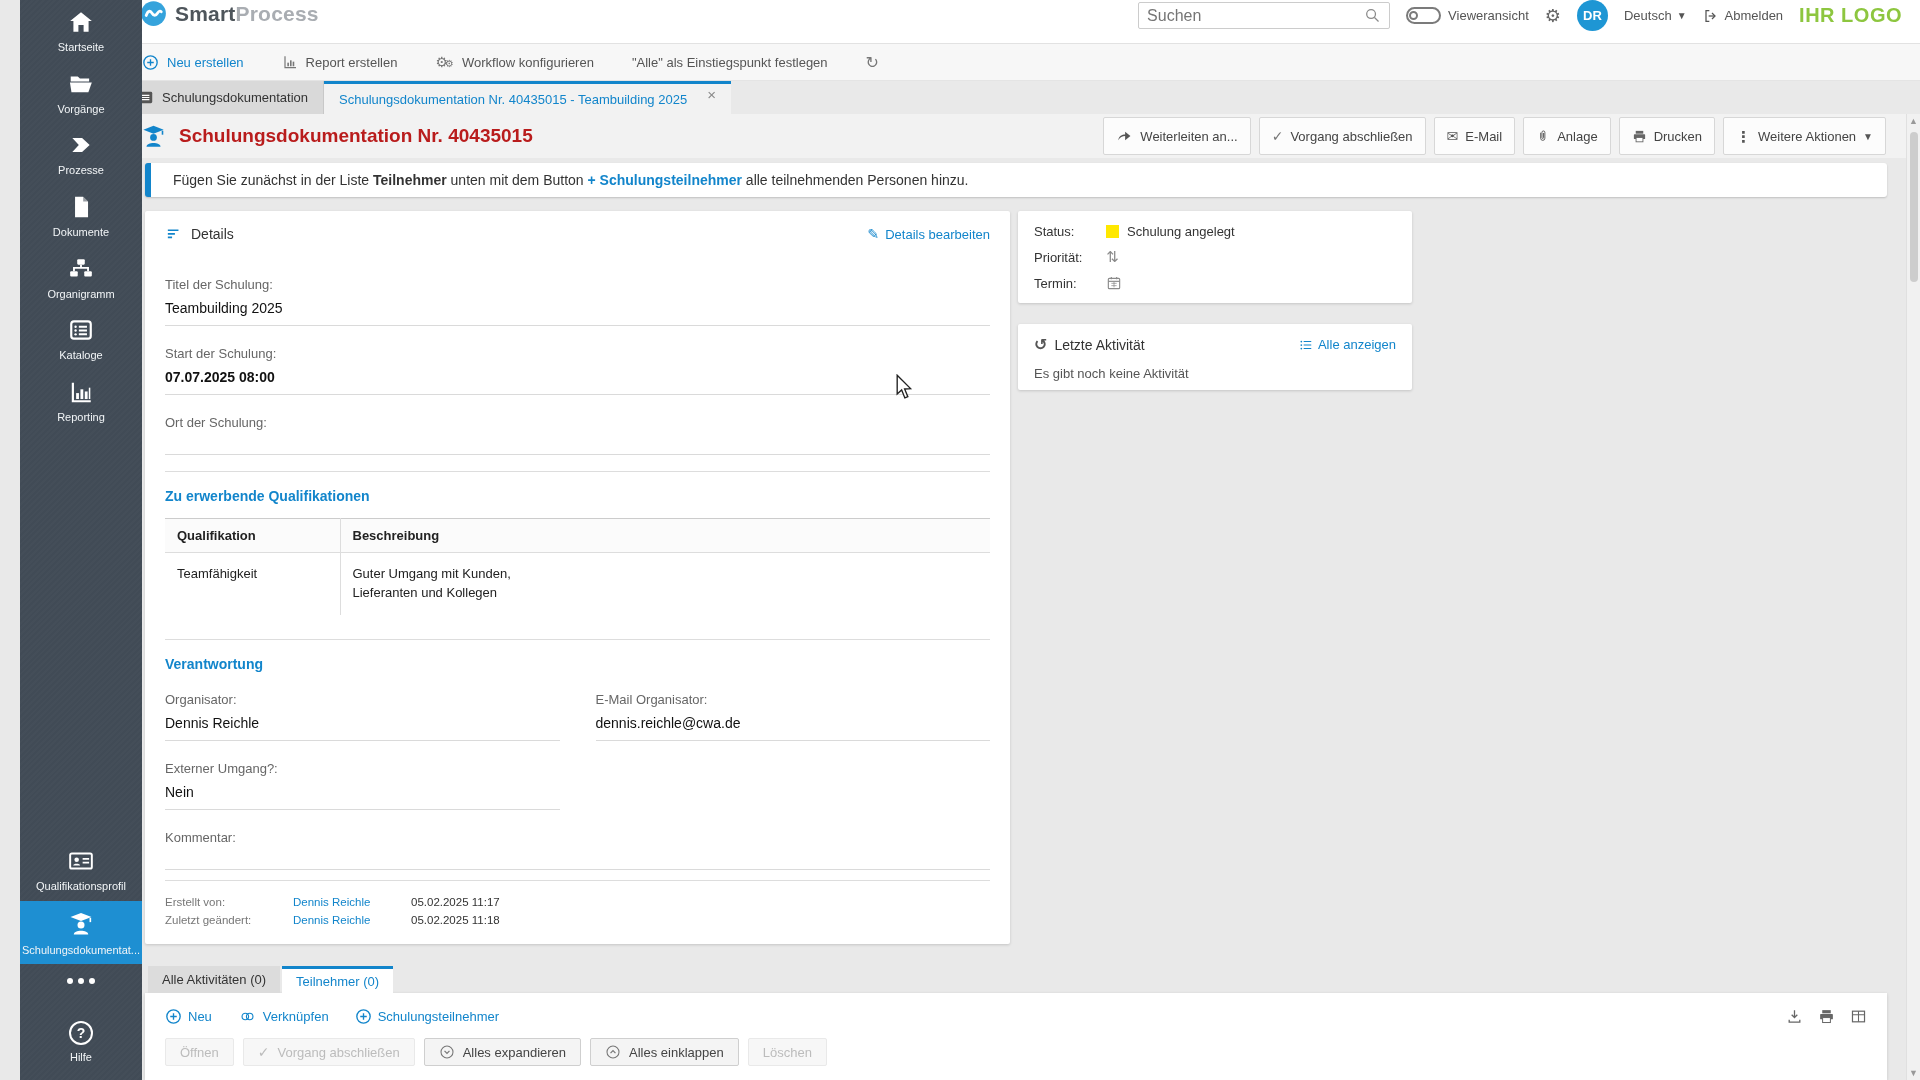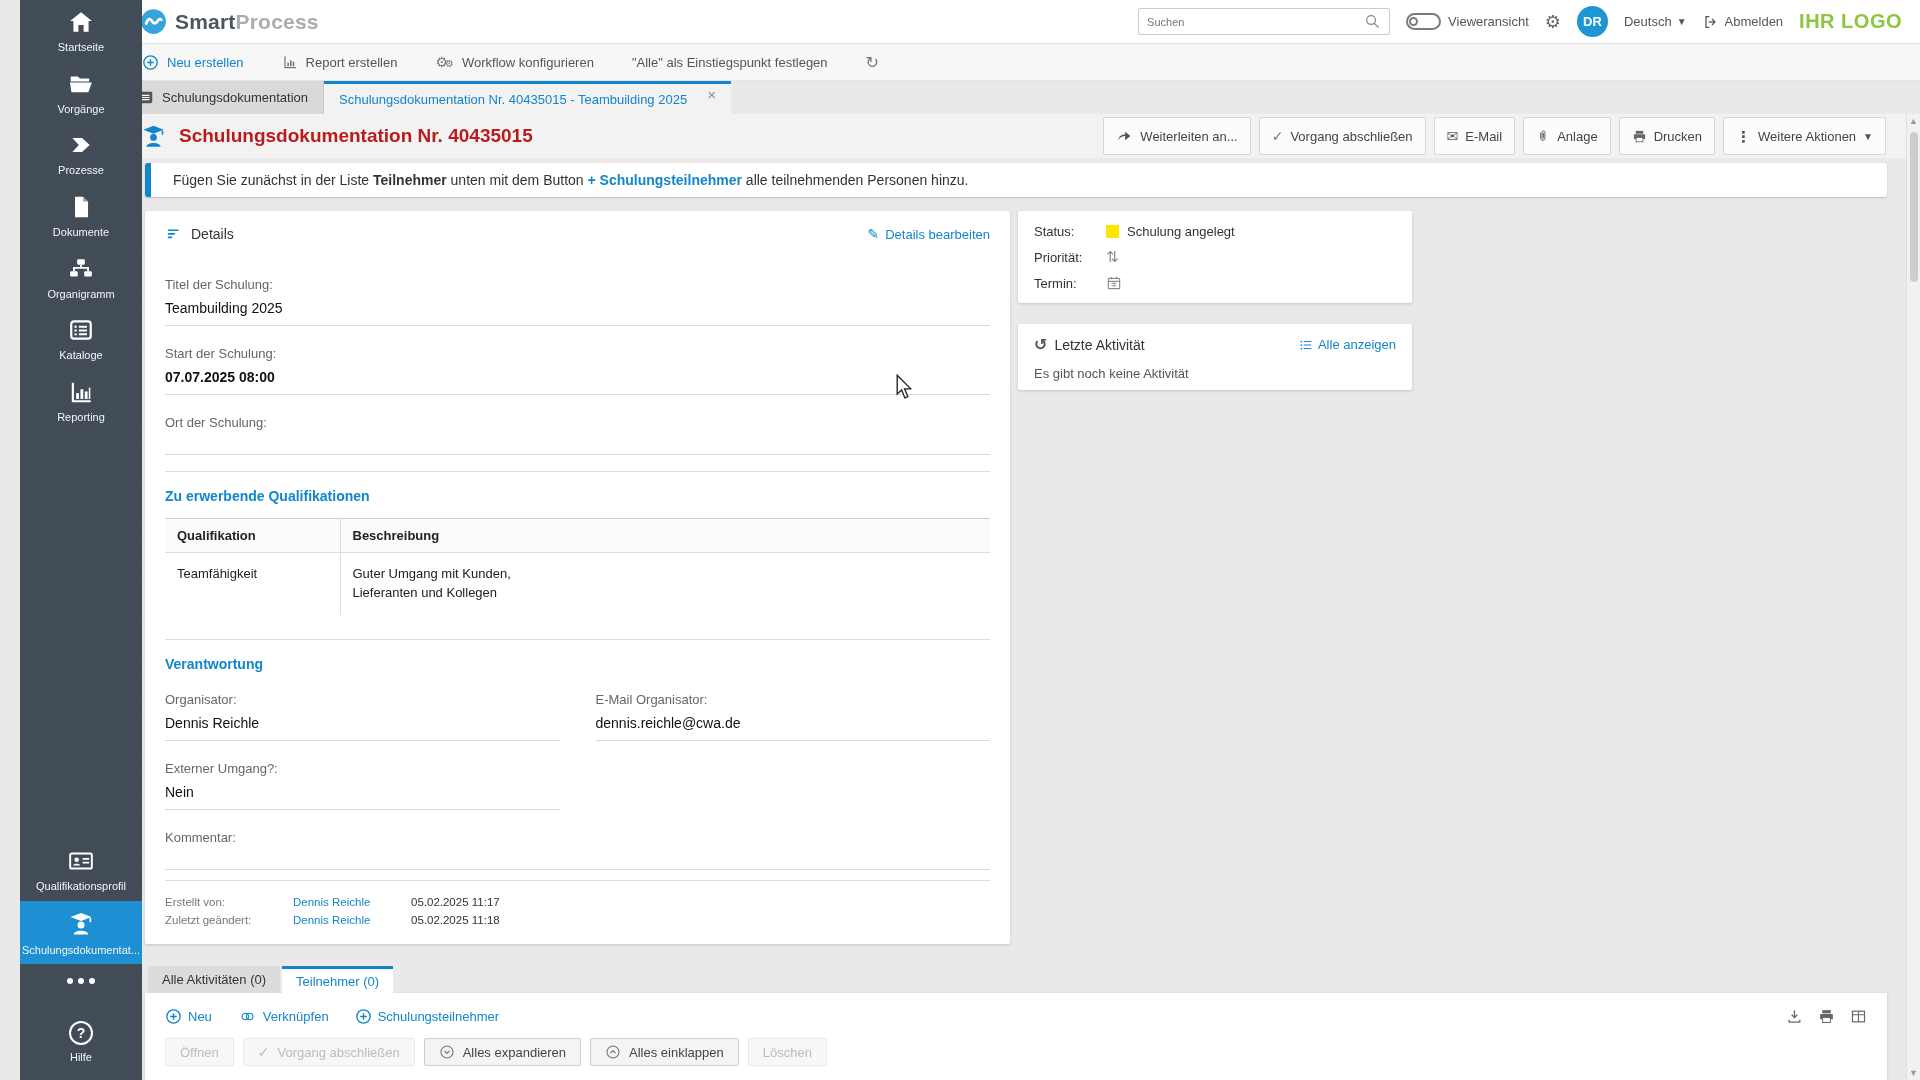--- a/index.html
+++ b/index.html
@@ -32,33 +32,33 @@
   .help-circle {
     width:24px; height:24px; border:2px solid #fff; border-radius:50%;
     display:flex; align-items:center; justify-content:center;
     color:#fff; font-size:14px; font-weight:bold;
   }
 
   
   .header {
     position:absolute; left:122px; right:0; top:0; height:44px;
     background:#fff; border-bottom:1px solid #e2e2e2;
-    display:flex; align-items:center; padding:0 18px; z-index:20;
+    display:flex; align-items:flex-start; padding:0 18px; z-index:20;
   }
   .brand { display:flex; align-items:center; gap:8px; }
   .brand-text { font-size:21px; font-weight:bold; letter-spacing:.2px; }
   .brand-text .b1 { color:#4e555b; }
   .brand-text .b2 { color:#a9adb2; }
   .header-right { margin-left:auto; display:flex; align-items:center; gap:16px; }
   .search-box {
     width:252px; height:27px; border:1px solid #ccc; border-radius:2px;
     display:flex; align-items:center; padding:0 8px; gap:6px; background:#fff;
   }
   .search-box input {
-    border:none; outline:none; flex:1; font-size:11px; color:#8b5cf6;
+    border:none; outline:none; flex:1; font-size:16px; color:#8b5cf6;
     font-family:"Liberation Sans","DejaVu Sans",sans-serif;
   }
   .toggle-wrap { display:flex; align-items:center; gap:7px; cursor:pointer; }
   .toggle { width:35px; height:17px; border:2px solid #7b7b7b; border-radius:10px; display:flex; align-items:center; padding:1px; }
   .knob { width:9px; height:9px; border:2.5px solid #7b7b7b; border-radius:50%; background:#fff; }
   .hdr-label { font-size:13px; color:#555; }
   .gear-glyph { font-size:18px; color:#666; cursor:pointer; line-height:1; }
   .avatar {
     width:31px; height:31px; border-radius:50%; background:#1e96d4;
     color:#fff; font-size:13px; font-weight:bold;

